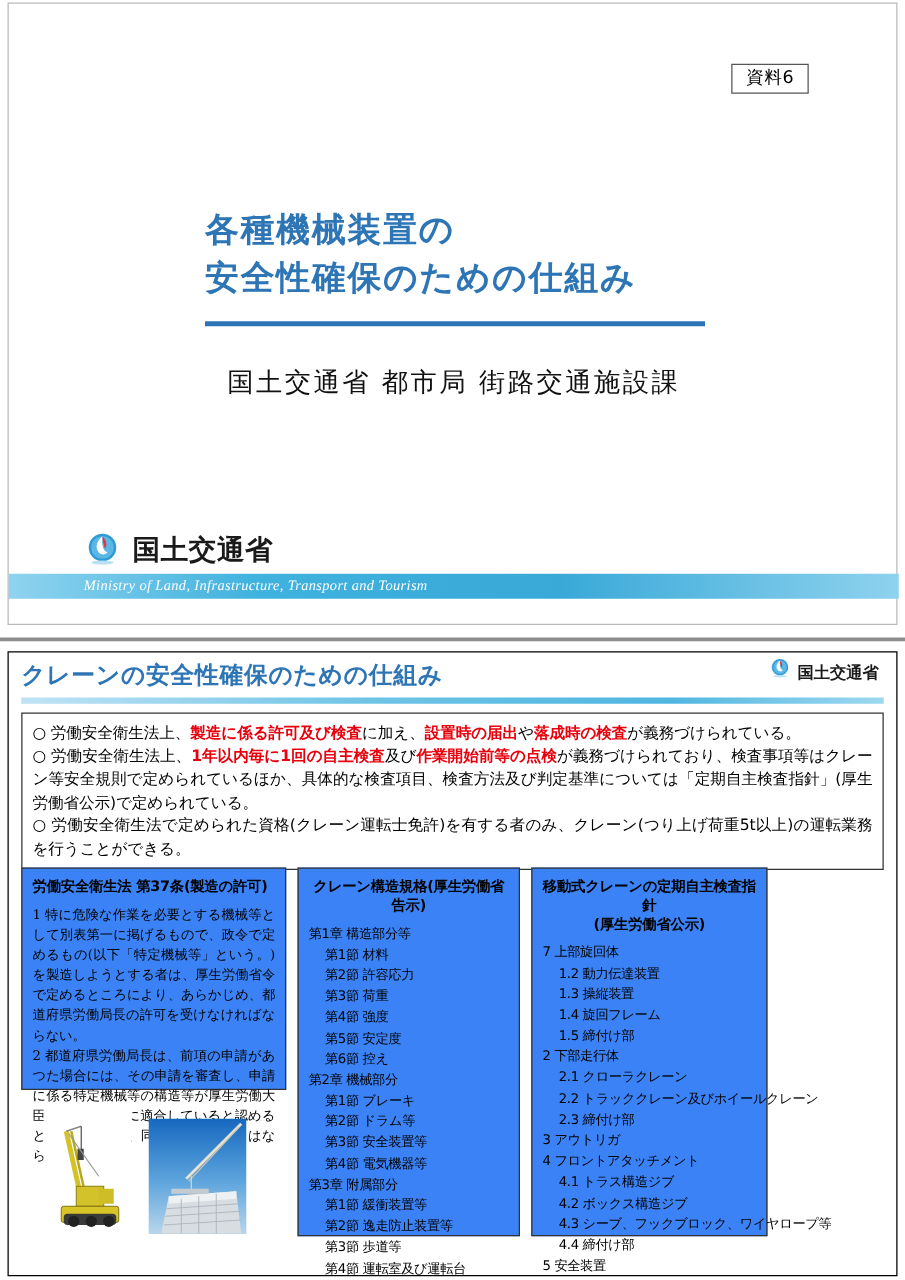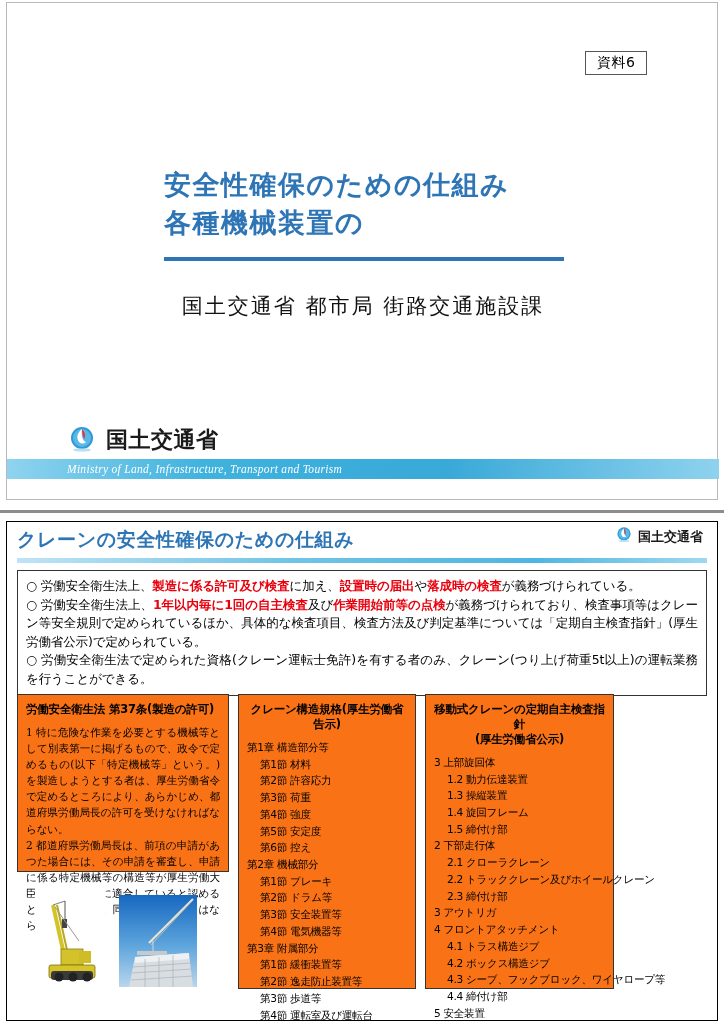--- a/index.html
+++ b/index.html
@@ -216,21 +216,21 @@
     position: absolute;
     left: 10px;
     top: 172px;
     width: 690px;
     display: flex;
     gap: 9px;
   }
 
   .panel {
     border: 1px solid #333333;
-    background: #f97316;
+    background: #3b82f6;
     padding: 7px 8px;
   }
 
   .panel-left   { width: 212px; height: 178px; position: relative; }
   .panel-mid    { width: 178px; height: 295px; }
   .panel-right  { width: 189px; height: 295px; }
 
   .panel-title {
     font-size: 11.5px;
     font-weight: bold;
@@ -297,22 +297,22 @@
 </head>
 <body>
 
 <div class="page">
 
   <div class="slide1">
 
     <div class="doc-ref">資料6</div>
 
     <div class="title-block">
+      <div class="title-line">各種機械装置の</div>
       <div class="title-line">安全性確保のための仕組み</div>
-      <div class="title-line">各種機械装置の</div>
       <div class="title-rule"></div>
     </div>
 
     <div class="subtitle">国土交通省 都市局 街路交通施設課</div>
 
     <div class="logo-area">
       <div class="logo-row">
         <span>
           <svg class="mlit-mark" width="30" height="30" viewBox="0 0 30 30">
             <circle cx="15" cy="13" r="11" fill="#2e9bd6"></circle>
@@ -390,21 +390,21 @@
             <div class="lv1">第4章 加工</div>
           </div>
       </div>
 
       <div class="panel panel-right">
         <div class="panel-title panel-title-c">
           <div>移動式クレーンの定期自主検査指針</div>
           <div>(厚生労働省公示)</div>
         </div>
         <div class="toc" id="right-toc">
-            <div class="lv1">3 上部旋回体</div>
+            <div class="lv1">7 上部旋回体</div>
             <div class="lv2">1.2 動力伝達装置</div>
             <div class="lv2">1.3 操縦装置</div>
             <div class="lv2">1.4 旋回フレーム</div>
             <div class="lv2">1.5 締付け部</div>
             <div class="lv1">2 下部走行体</div>
             <div class="lv2">2.1 クローラクレーン</div>
             <div class="lv2">2.2 トラッククレーン及びホイールクレーン</div>
             <div class="lv2">2.3 締付け部</div>
             <div class="lv1">3 アウトリガ</div>
             <div class="lv1">4 フロントアタッチメント</div>

